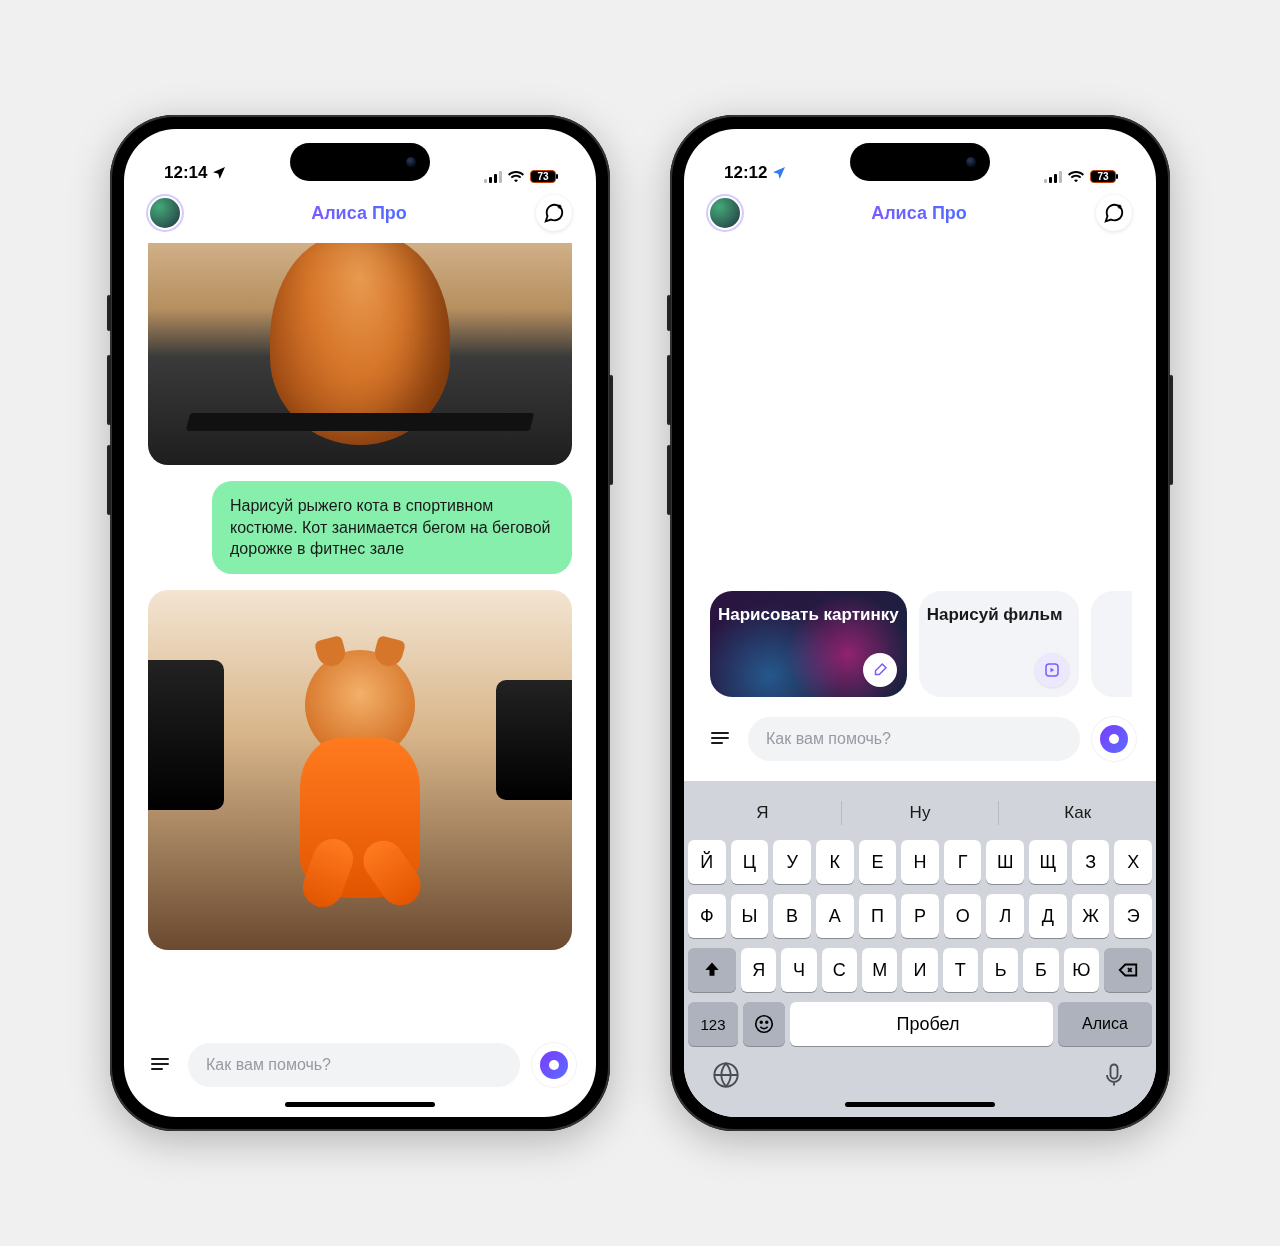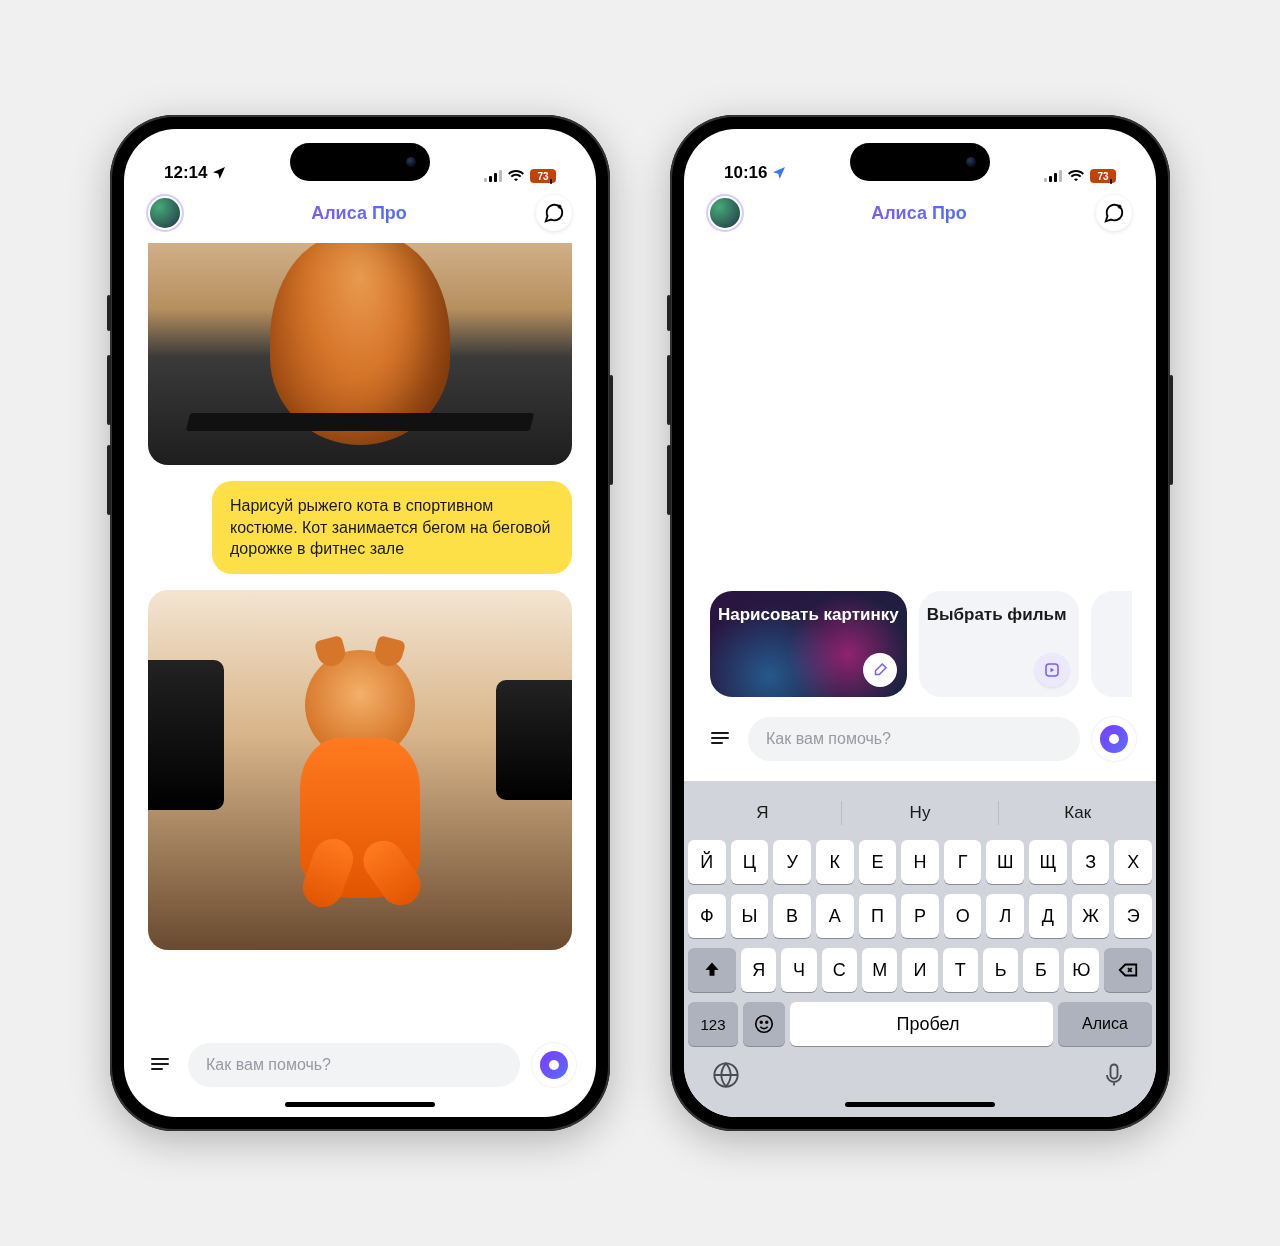--- a/index.html
+++ b/index.html
@@ -64,21 +64,21 @@
     font-weight: 600;
     z-index: 40;
   }
   .sb-left { display:flex; align-items:center; gap:4px; }
   .sb-right { display:flex; align-items:center; gap:6px; }
   .signal { display:flex; align-items:flex-end; gap:2px; height:12px; }
   .signal span { width:3px; background:#000; border-radius:1px; }
   .signal span.dim { background:#bbb; }
   .wifi { width:16px; height:12px; }
   .battery { display:flex; align-items:center; gap:1px; position:relative; }
-  .battery-body { width:26px; height:13px; border:7px solid #c2410c; border-radius:4px; display:flex; align-items:center; justify-content:center; background:#000; position:relative; }
+  .battery-body { width:26px; height:13px; border:1px solid #c2410c; border-radius:4px; display:flex; align-items:center; justify-content:center; background:#000; position:relative; }
   .battery-body::after{content:""; position:absolute; right:-3px; top:3px; width:2px; height:5px; background:#000; border-radius:1px;}
   .battery-num { color:#fff; font-size:10px; font-weight:700; }
 
   .appheader {
     height: 48px;
     display:flex;
     align-items:center;
     justify-content:space-between;
     padding: 0 24px;
   }
@@ -142,21 +142,21 @@
   .cat-run .leg{position:absolute; bottom:-10px; width:40px; height:70px; background:linear-gradient(180deg,#ff7a1f,#e25500); border-radius:20px;}
   .cat-run .leg.l{left:8px; transform:rotate(20deg);}
   .cat-run .leg.r{right:8px; transform:rotate(-35deg);}
   .gym-machine{position:absolute; width:90px; height:150px; background:linear-gradient(180deg,#222,#000); border-radius:10px;}
   .gym-machine.l{left:-14px; top:70px;}
   .gym-machine.r{right:-14px; top:90px; height:120px;}
 
   .user-msg {
     align-self:flex-end;
     max-width: 360px;
-    background:#fde047;
+    background:#86efac;
     border-radius:20px;
     padding:14px 18px;
     font-size:16px;
     line-height:1.35;
     color:#1a1a1a;
   }
 
   .inputbar {
     height:80px; display:flex; align-items:center; gap:12px; padding: 0 20px 24px;
   }
@@ -324,21 +324,21 @@
 
 <div class="phone">
   <div class="side-btn l1"></div>
     <div class="side-btn l2"></div>
     <div class="side-btn l3"></div>
     <div class="side-btn r1"></div>
   <div class="screen">
     <div class="island"></div>
     <div class="statusbar">
       <div class="sb-left">
-        <span>10:16</span>
+        <span>12:12</span>
         <svg width="16" height="16" viewBox="0 0 24 24" fill="#3478f6">
             <path d="M3 11l18-8-8 18-2-8-8-2z"></path>
           </svg>
       </div>
       <div class="sb-right">
         <div class="signal">
           <span style="height:4px" class="dim"></span>
             <span style="height:6px"></span>
             <span style="height:9px"></span>
             <span style="height:12px" class="dim"></span>
@@ -372,21 +372,21 @@
           <div class="sugg-card dark">
             <div class="neon"></div>
             <div class="txt">Нарисовать картинку</div>
             <div class="card-badge">
               <svg width="18" height="18" viewBox="0 0 24 24" fill="none" stroke="#7a5cff" stroke-width="2">
                   <path d="M15 4l5 5-9 9H6v-5l9-9z"></path>
                 </svg>
             </div>
           </div>
           <div class="sugg-card light">
-            <div>Выбрать фильм</div>
+            <div>Нарисуй фильм</div>
             <div class="card-badge play">
               <svg width="18" height="18" viewBox="0 0 24 24" fill="none" stroke="#7a5cff" stroke-width="2">
                   <rect x="4" y="4" width="16" height="16" rx="4"></rect>
                   <path d="M10 9l5 3-5 3V9z" fill="#7a5cff" stroke="none"></path>
                 </svg>
             </div>
           </div>
           <div class="sugg-card light" style="min-width:80px">
             
           </div>

